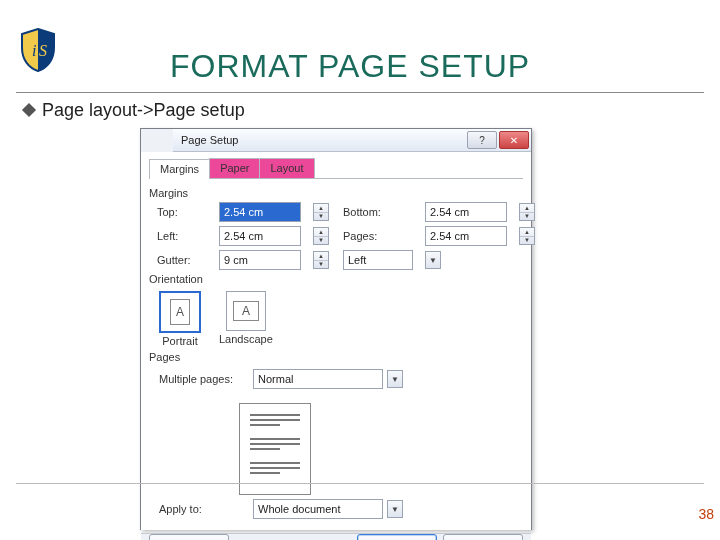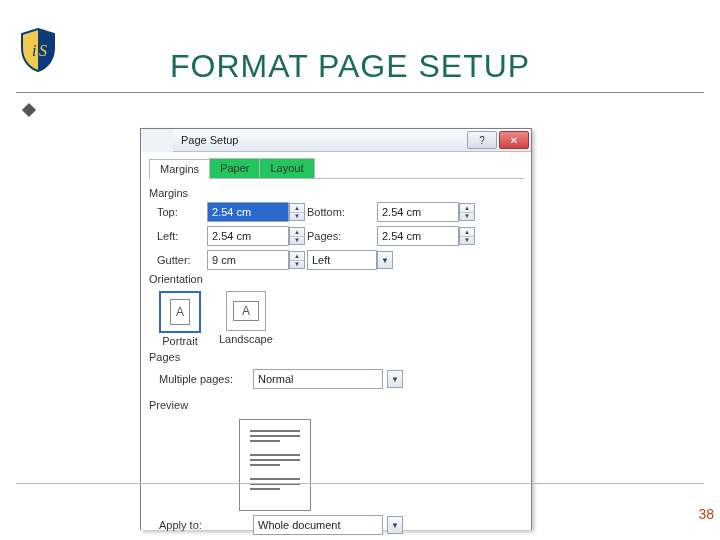--- a/index.html
+++ b/index.html
@@ -119,42 +119,42 @@
   .tabs {
     display: flex;
     gap: 0;
     border-bottom: 1px solid #b5b9c2;
     margin-bottom: 6px;
   }
   .tab {
     padding: 3px 10px 4px;
     border: 1px solid #b5b9c2;
     border-bottom: none;
-    background: #22c55e;
+    background: #ec4899;
     margin-right: -1px;
     font-size: 11px;
     color: #333;
   }
   .tab.active {
     background: #fff;
     position: relative;
     top: 1px;
   }
 
   .group-label {
     font-size: 11px;
     color: #333;
     margin: 2px 0 2px 0;
   }
   .margin-grid {
     display: grid;
     grid-template-columns: 50px 82px 18px 70px 82px 18px;
     grid-auto-rows: 22px;
     align-items: center;
-    gap: 2px 0;
+    gap: 2px 12px;
     margin-left: 8px;
   }
   .lbl { font-size: 11px; color: #333; }
   .txtbox {
     height: 20px;
     border: 1px solid #9aa3b2;
     background: #fff;
     padding: 0 4px;
     font-size: 11px;
     box-sizing: border-box;
@@ -249,21 +249,21 @@
       <path d="M18 1 L34 6 V20 C34 32 27 40 18 43 Z" fill="#0c3b7a"></path>
       <text x="12" y="28" font-size="16" font-family="serif" fill="#0c3b7a" font-style="italic">i</text>
       <text x="19" y="28" font-size="16" font-family="serif" fill="#f1c94b" font-style="italic">S</text>
     </svg>
   </div>
 
   <div class="title">FORMAT PAGE SETUP</div>
   <div class="title-underline"></div>
 
   <div class="bullet">
-    <span class="dia"></span>
+    <span class="dia"></span><span>Page layout-&gt;Page setup</span>
   </div>
 
   <div class="dialog">
     <div class="dlg-titlebar">
       <span class="dlg-title">Page Setup</span>
       <div class="winbtns">
         <div class="winbtn">?</div>
         <div class="winbtn close">✕</div>
       </div>
     </div>
@@ -328,21 +328,20 @@
         </div>
       </div>
 
       <div class="group-label">Pages</div>
       <div class="pages-row">
         <span class="lbl">Multiple pages:</span>
         <div class="txtbox">Normal</div>
         <div class="dropbtn">▼</div>
       </div>
 
-      <div class="group-label">Preview</div>
       <div class="preview-area">
         <div class="preview-page">
           <div class="ln"></div>
             <div class="ln"></div>
             <div class="ln short"></div>
           <div style="height:6px"></div>
           <div class="ln"></div>
             <div class="ln"></div>
             <div class="ln short"></div>
           <div style="height:6px"></div>

